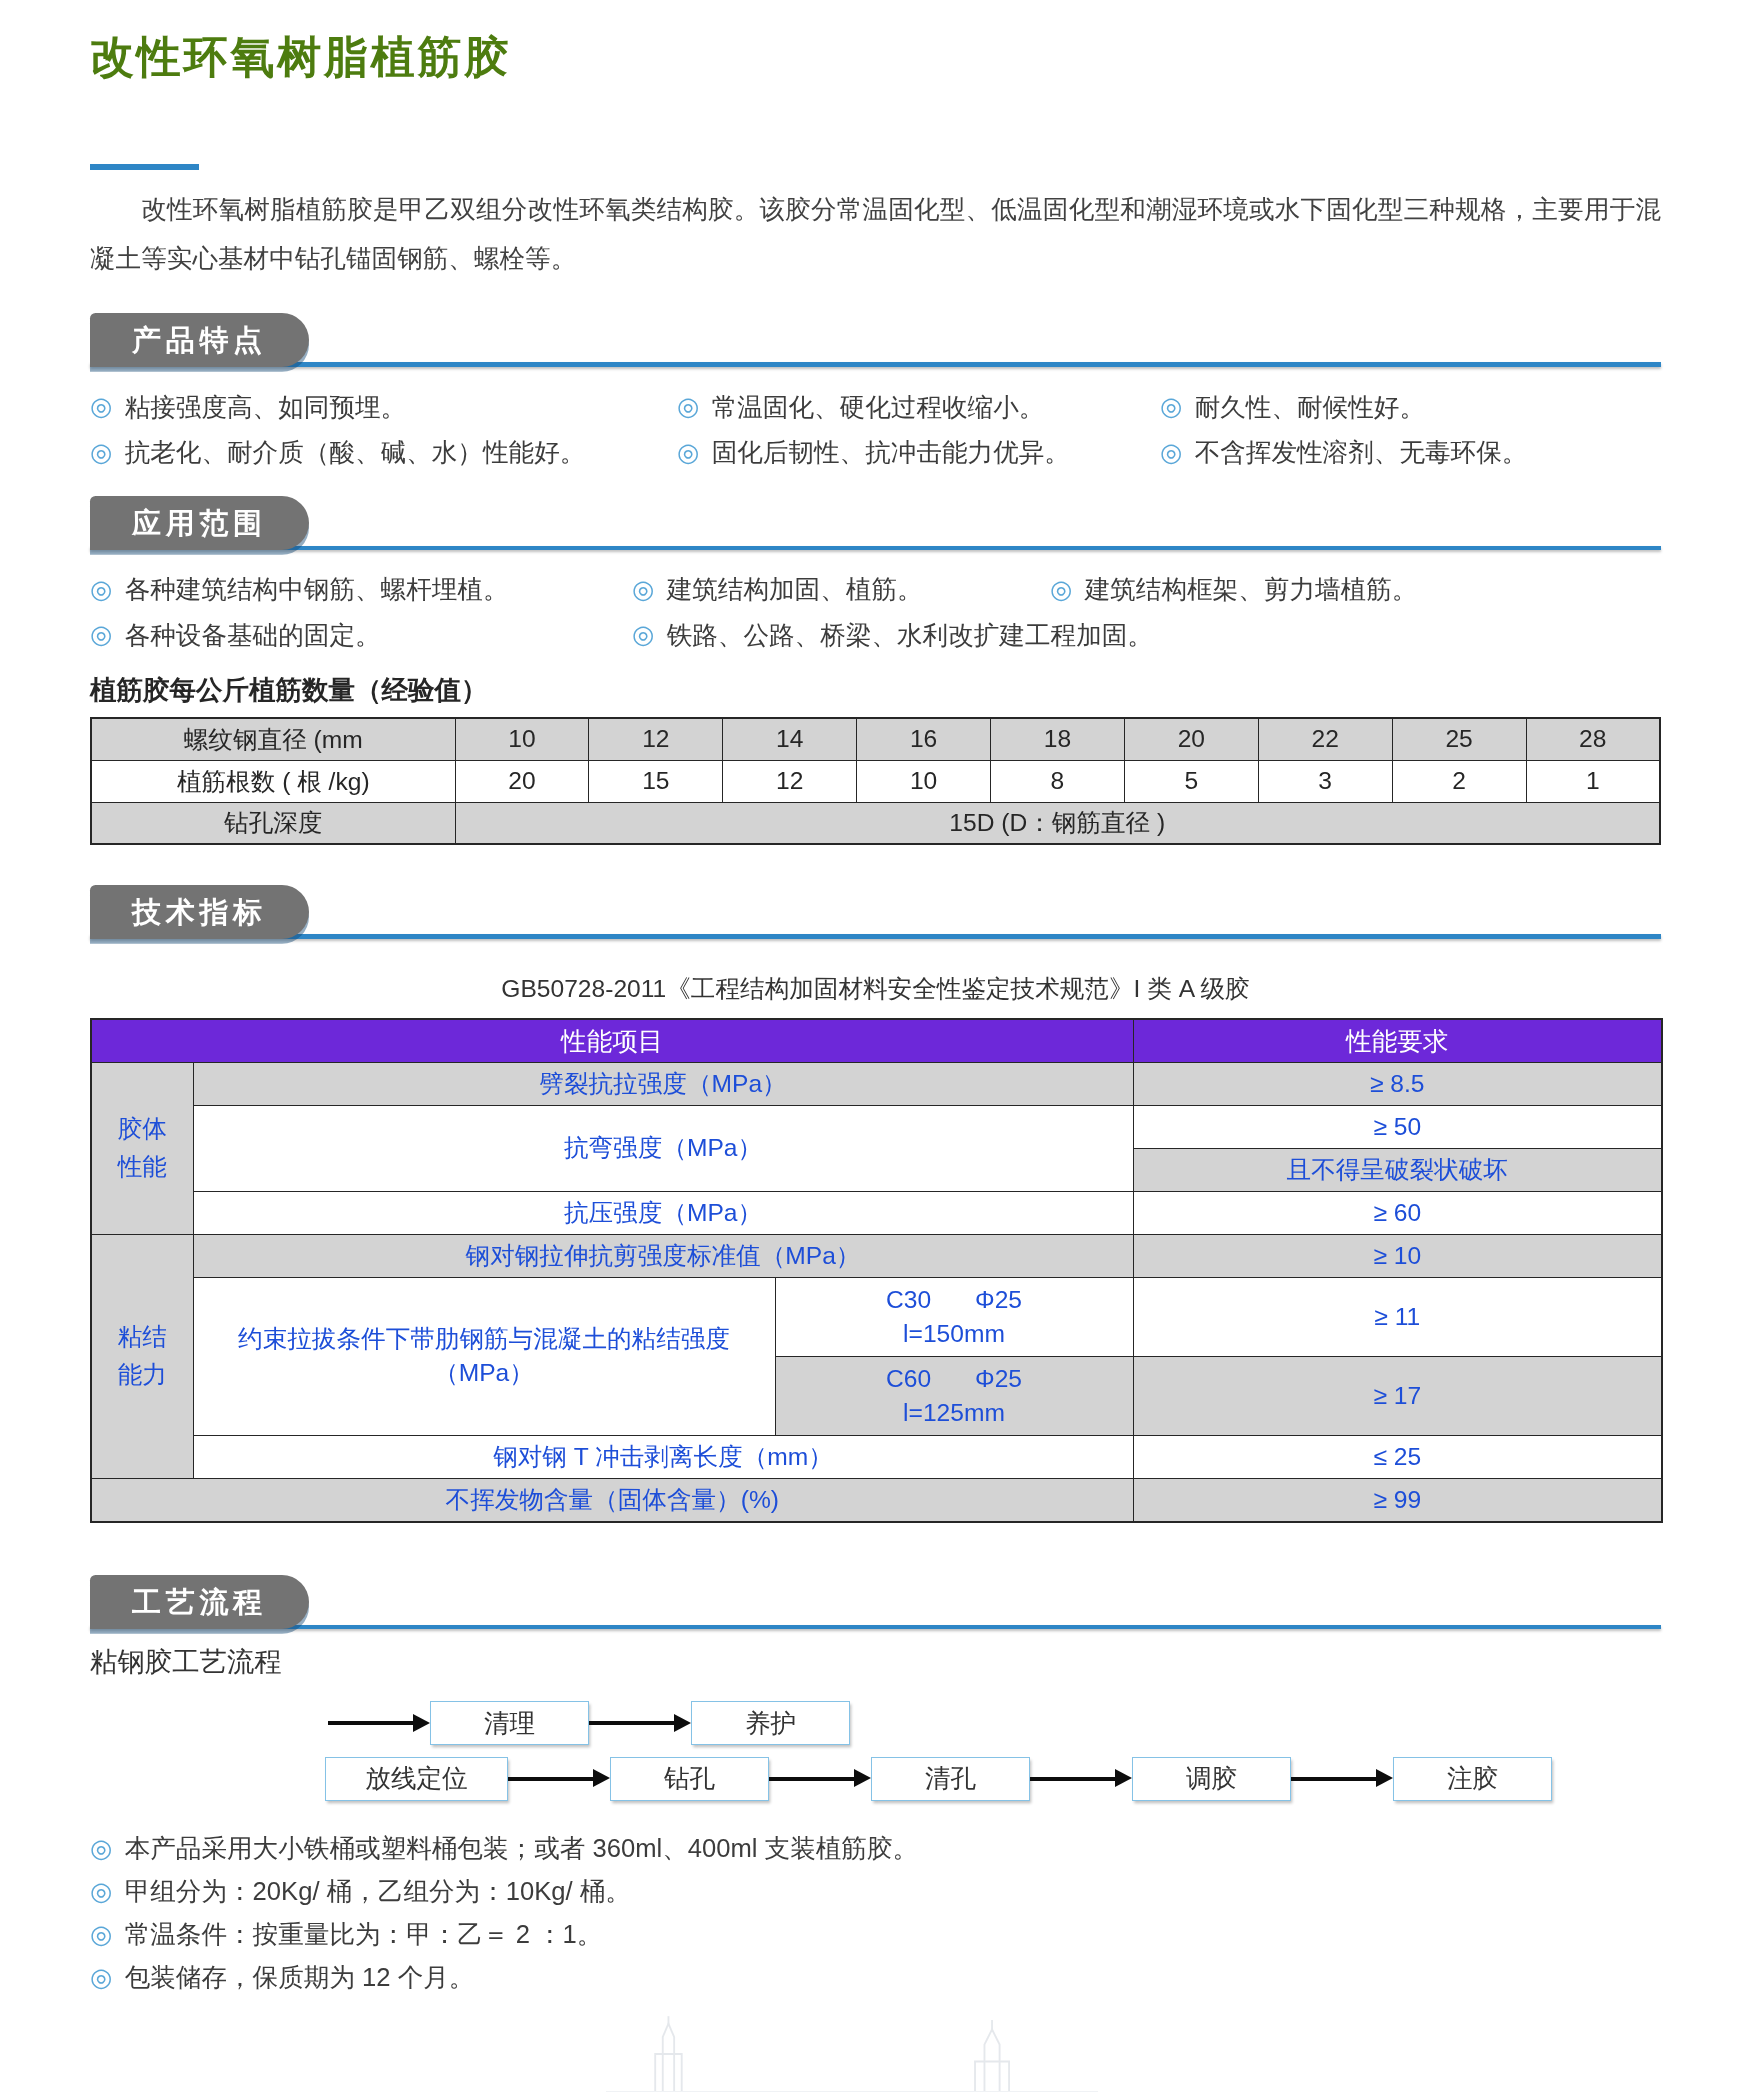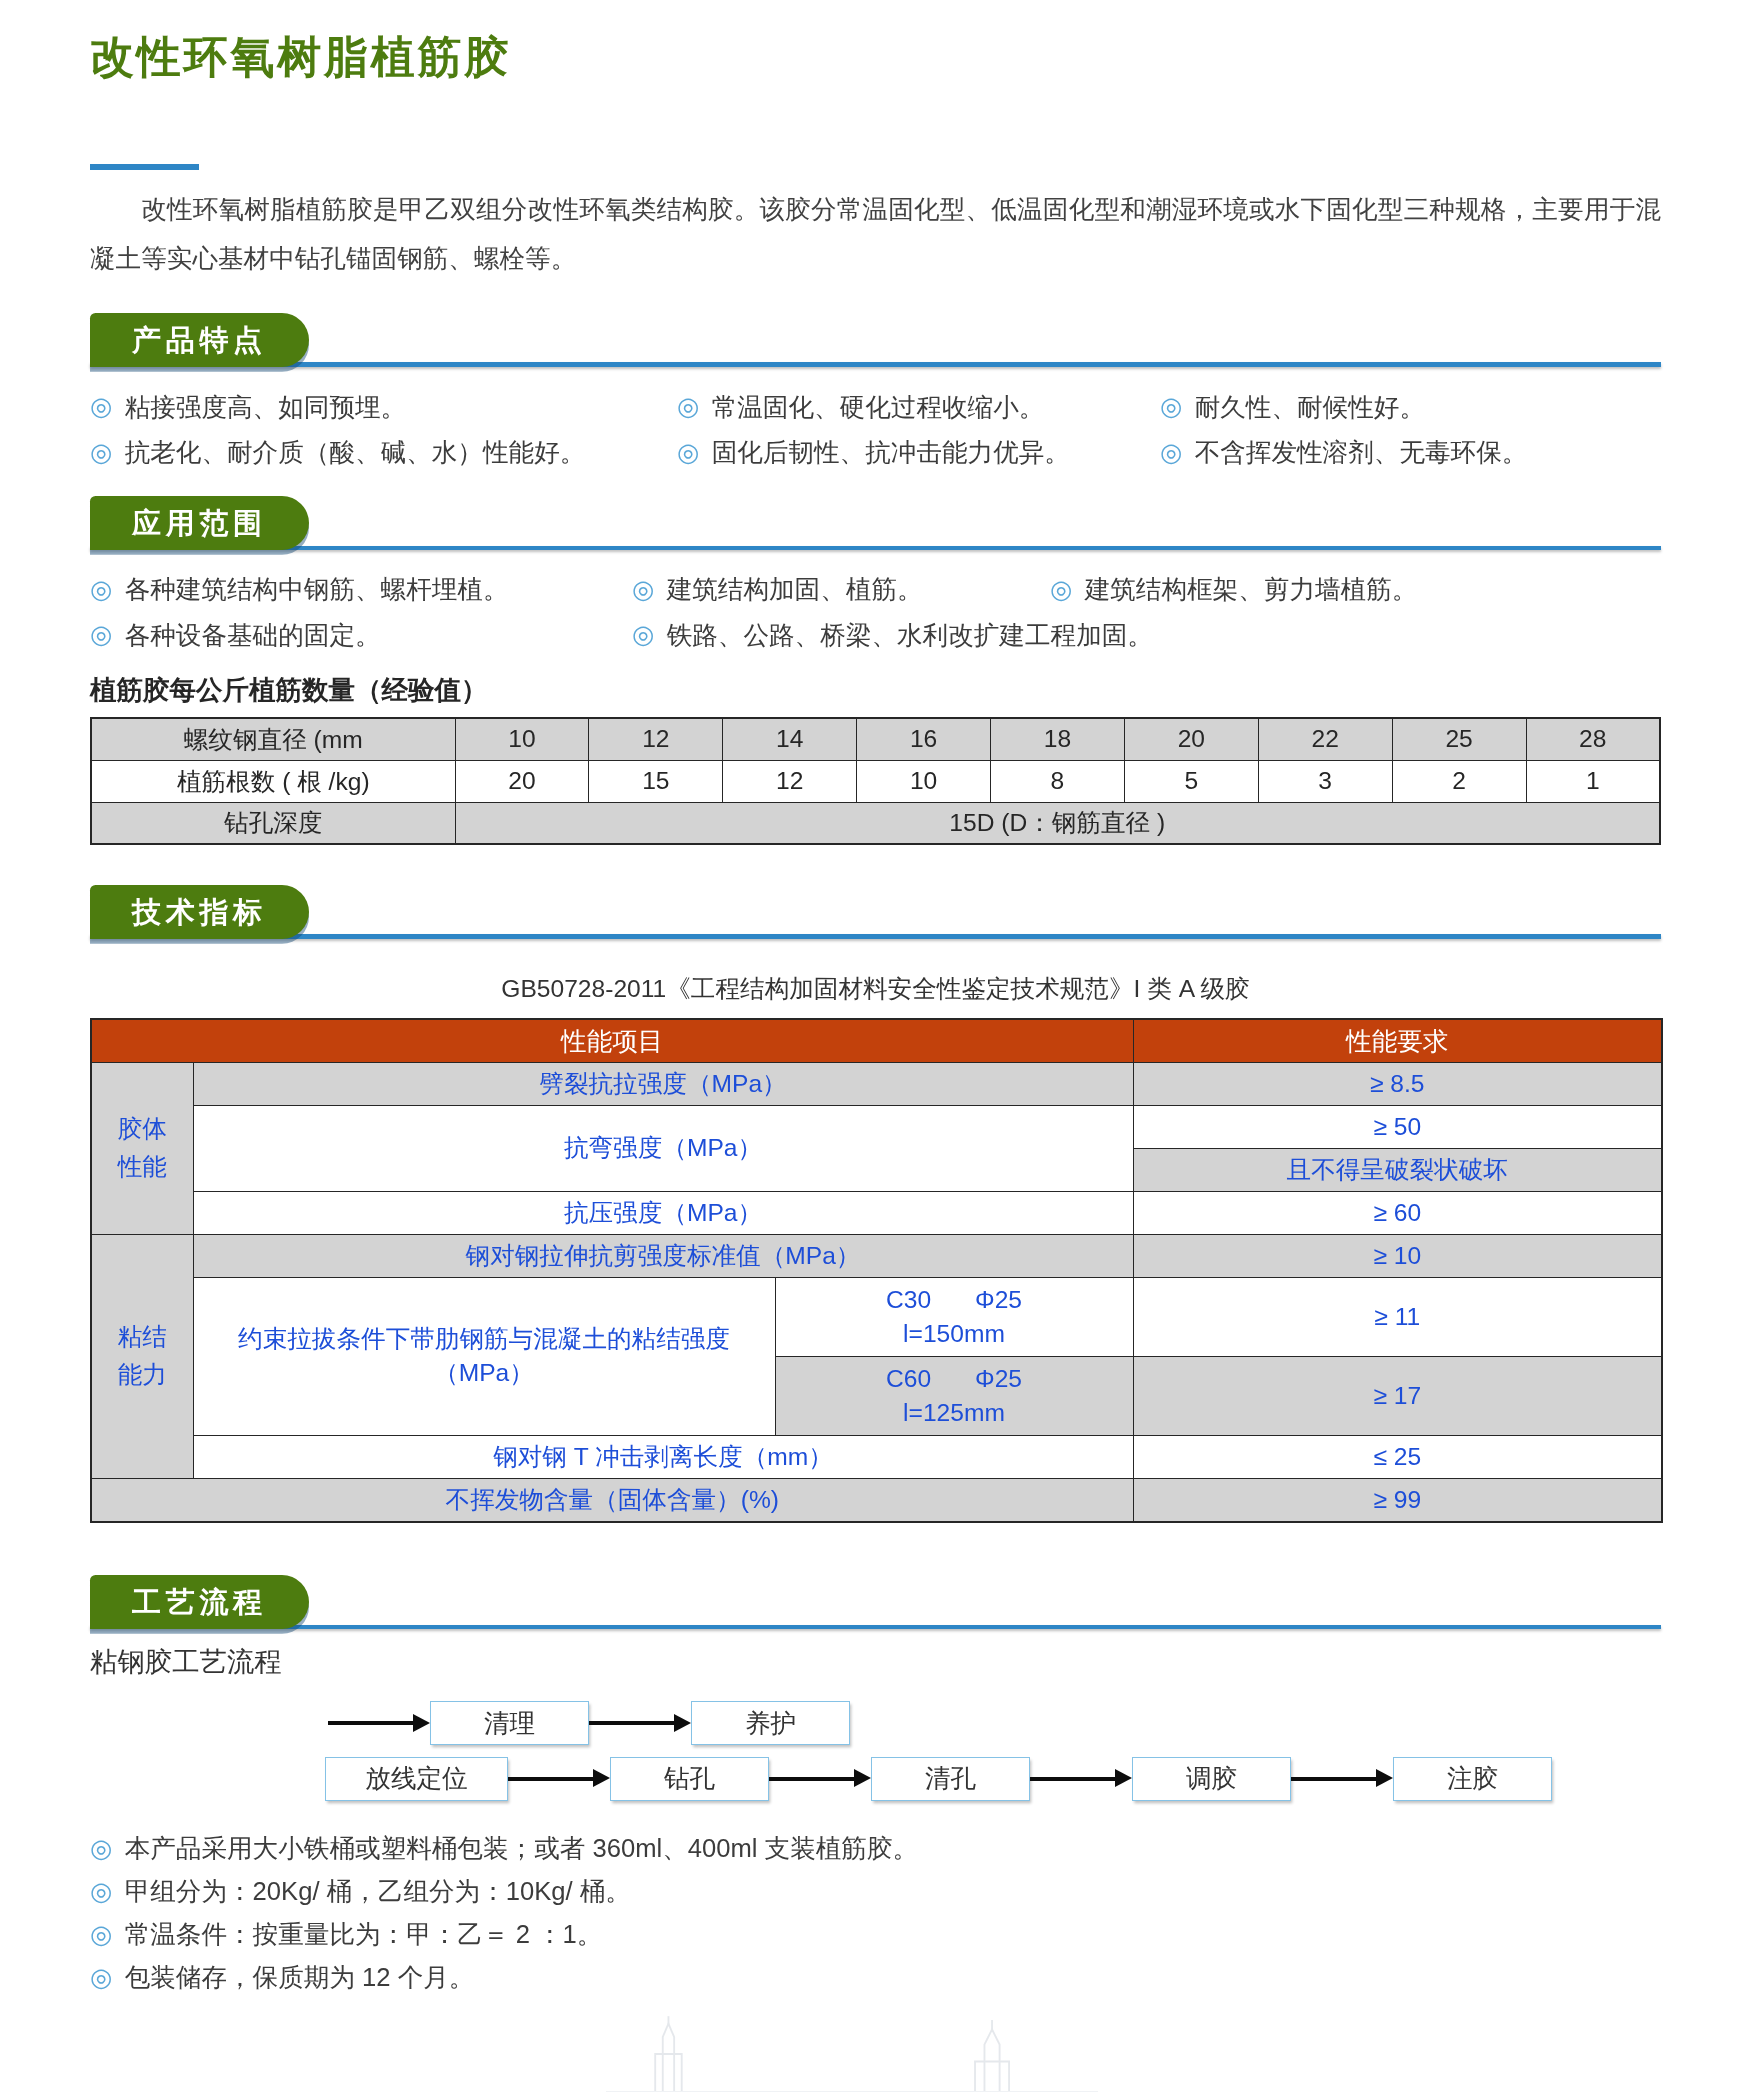--- a/index.html
+++ b/index.html
@@ -45,21 +45,21 @@
   }
   .sec .rule {
     position: absolute; left: 0; right: 0; bottom: 0;
     height: 4.7px; background: #2e86c6;
     box-shadow: 0 1.9px 2.8px rgba(0,0,0,0.25);
   }
   .badge {
     position: absolute; left: 0; top: 0;
     height: 54px; line-height: 54px;
     padding: 0 42px;
-    background: #4d7c0f;
+    background: #737373;
     color: #ffffff;
     font-size: 29px;
     font-weight: bold;
     letter-spacing: 4.7px;
     border-radius: 5.7px 28px 28px 0;
     box-shadow: 0 4.7px 0 rgba(21,74,118,0.45);
     z-index: 1;
   }
   .m-features { margin-top: 30px; }
   .m-apps { margin-top: 28px; }
@@ -123,21 +123,21 @@
   .tech-table td {
     border: 1.9px solid #262626;
     height: 43px;
     text-align: center;
     vertical-align: middle;
     font-size: 24.6px;
     color: #1d4ed8;
     line-height: 34px;
   }
   .tech-table td.blue {
-    background: #c2410c;
+    background: #6d28d9;
     color: #ffffff;
     font-size: 25.6px;
     margin-left: 44px;
   }
   .tech-table td.tall { height: 79px; }
   .tech-table td.last { height: 44px; }
   .vlabel div { width: 55px; margin: 0 auto; word-break: break-all; line-height: 38px; }
   .cgap { margin-left: 44px; }
 
   

